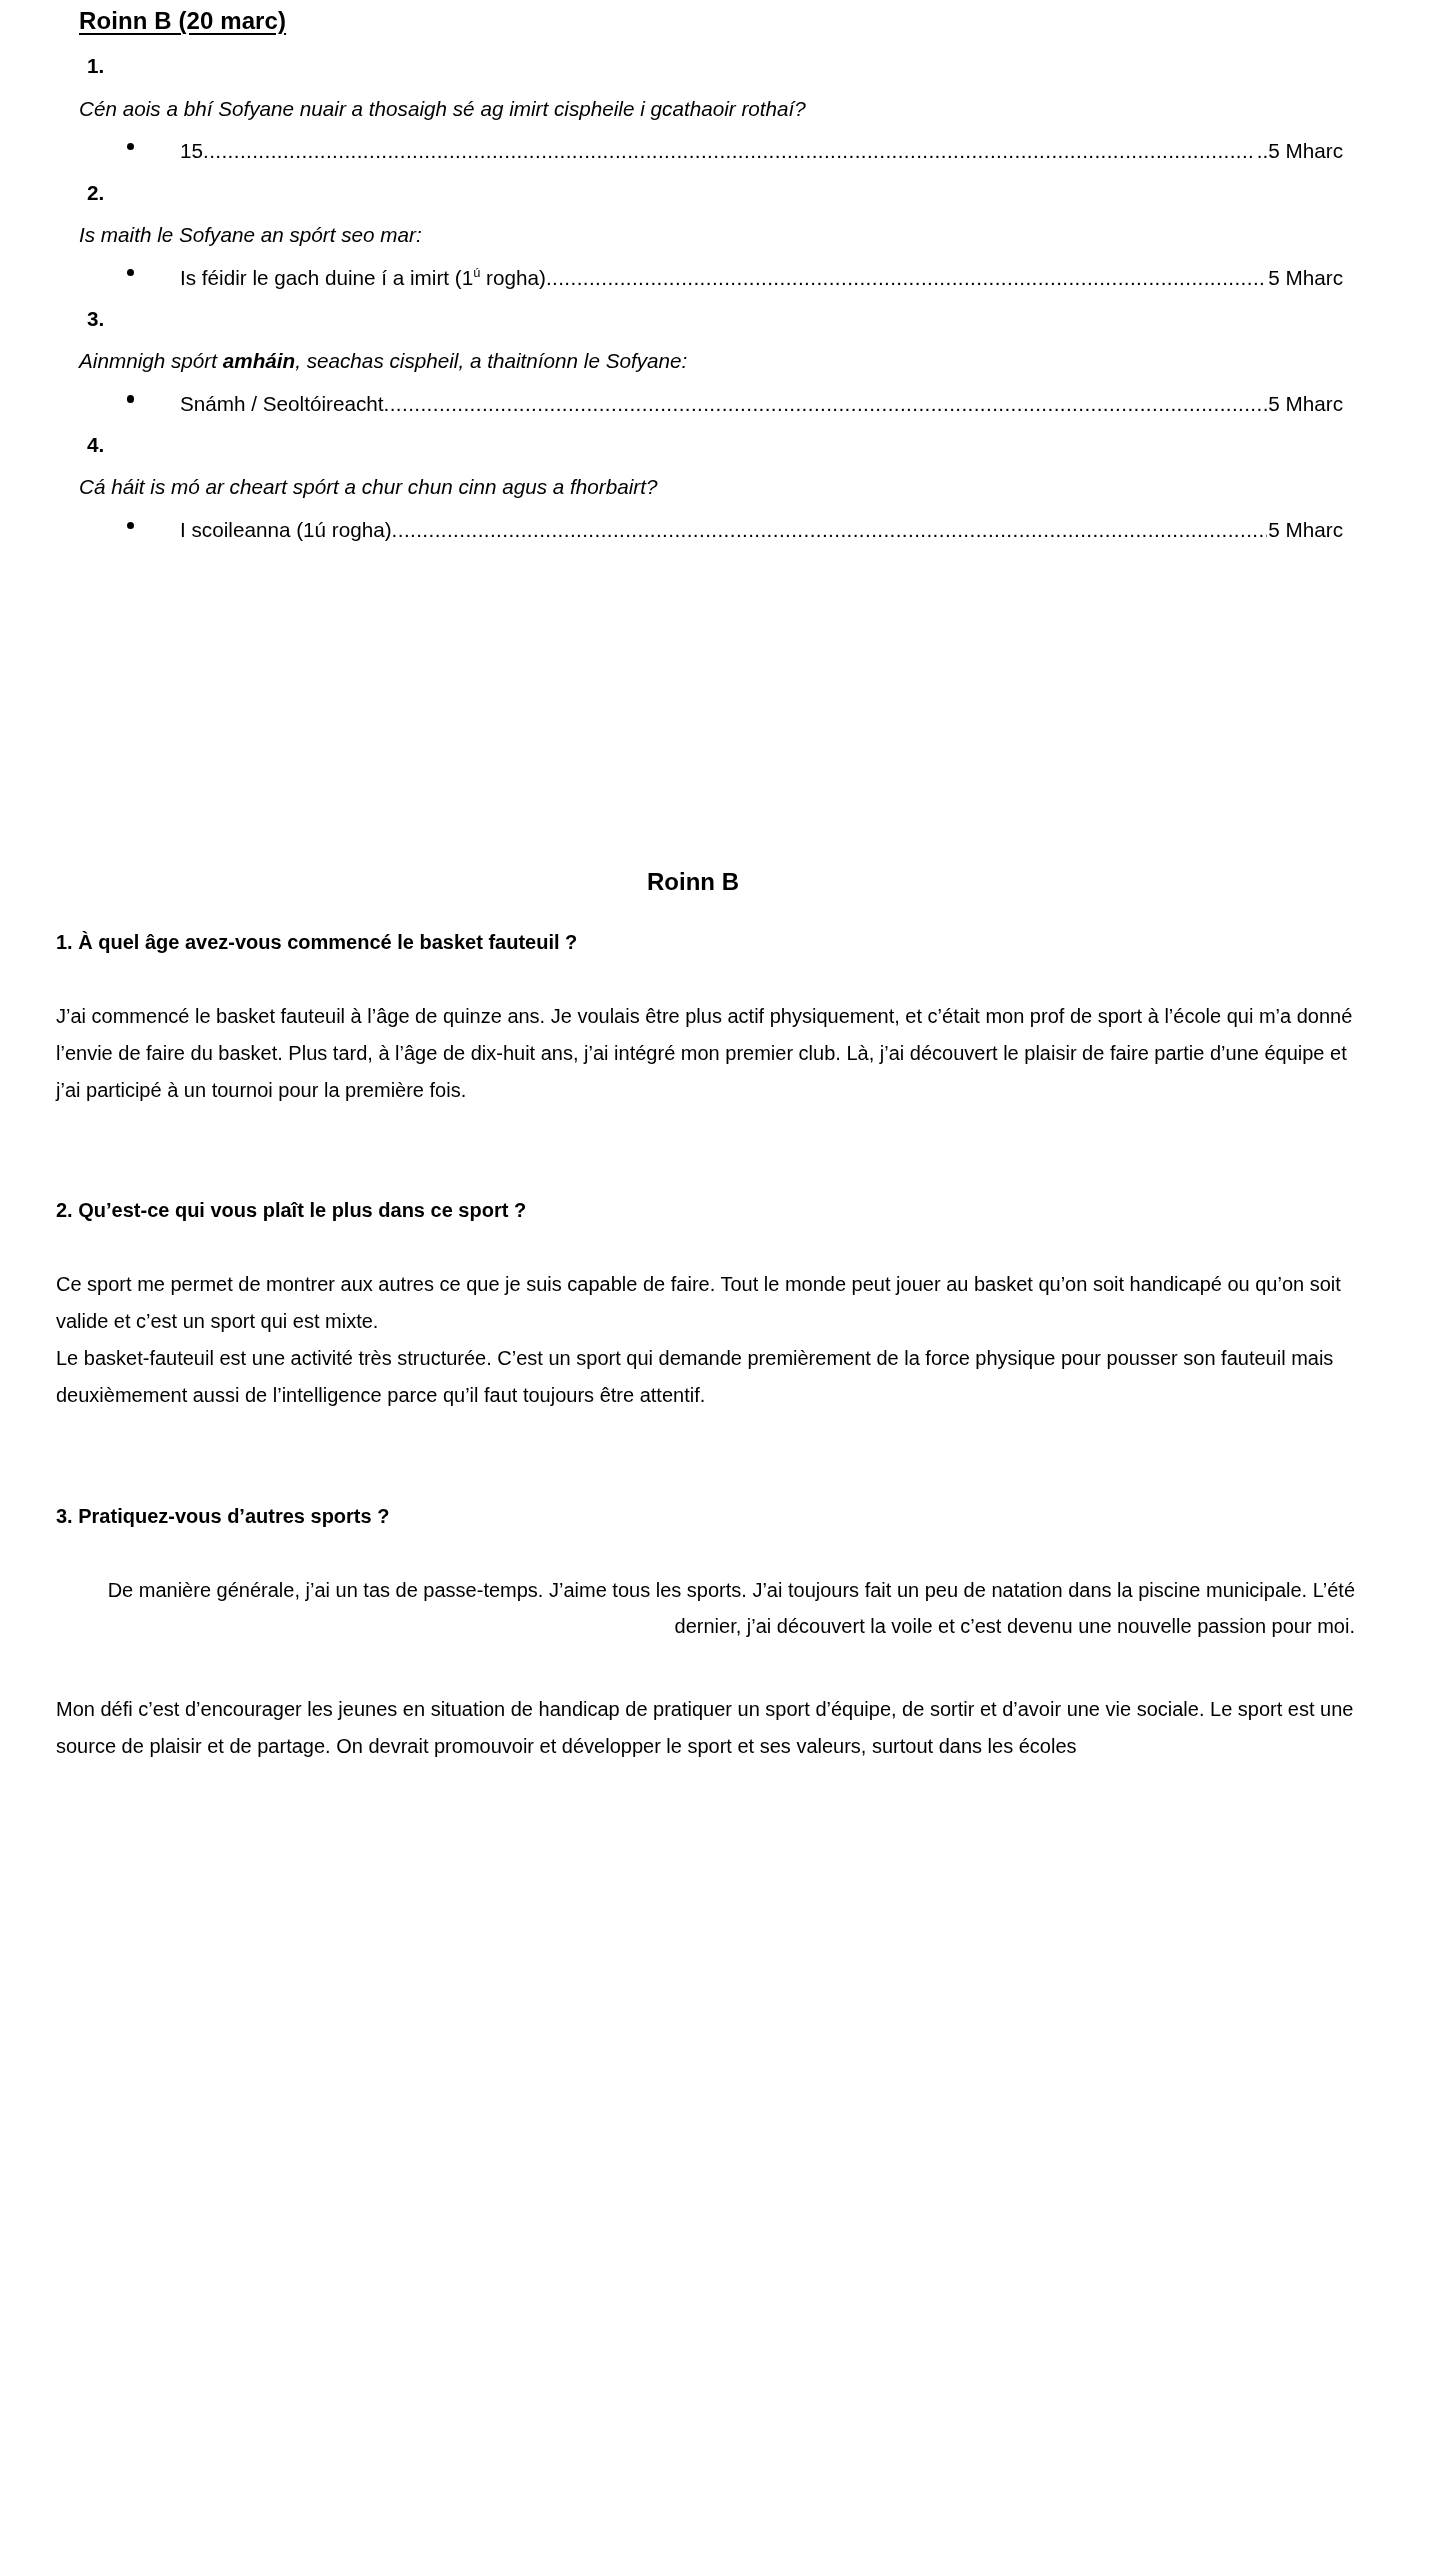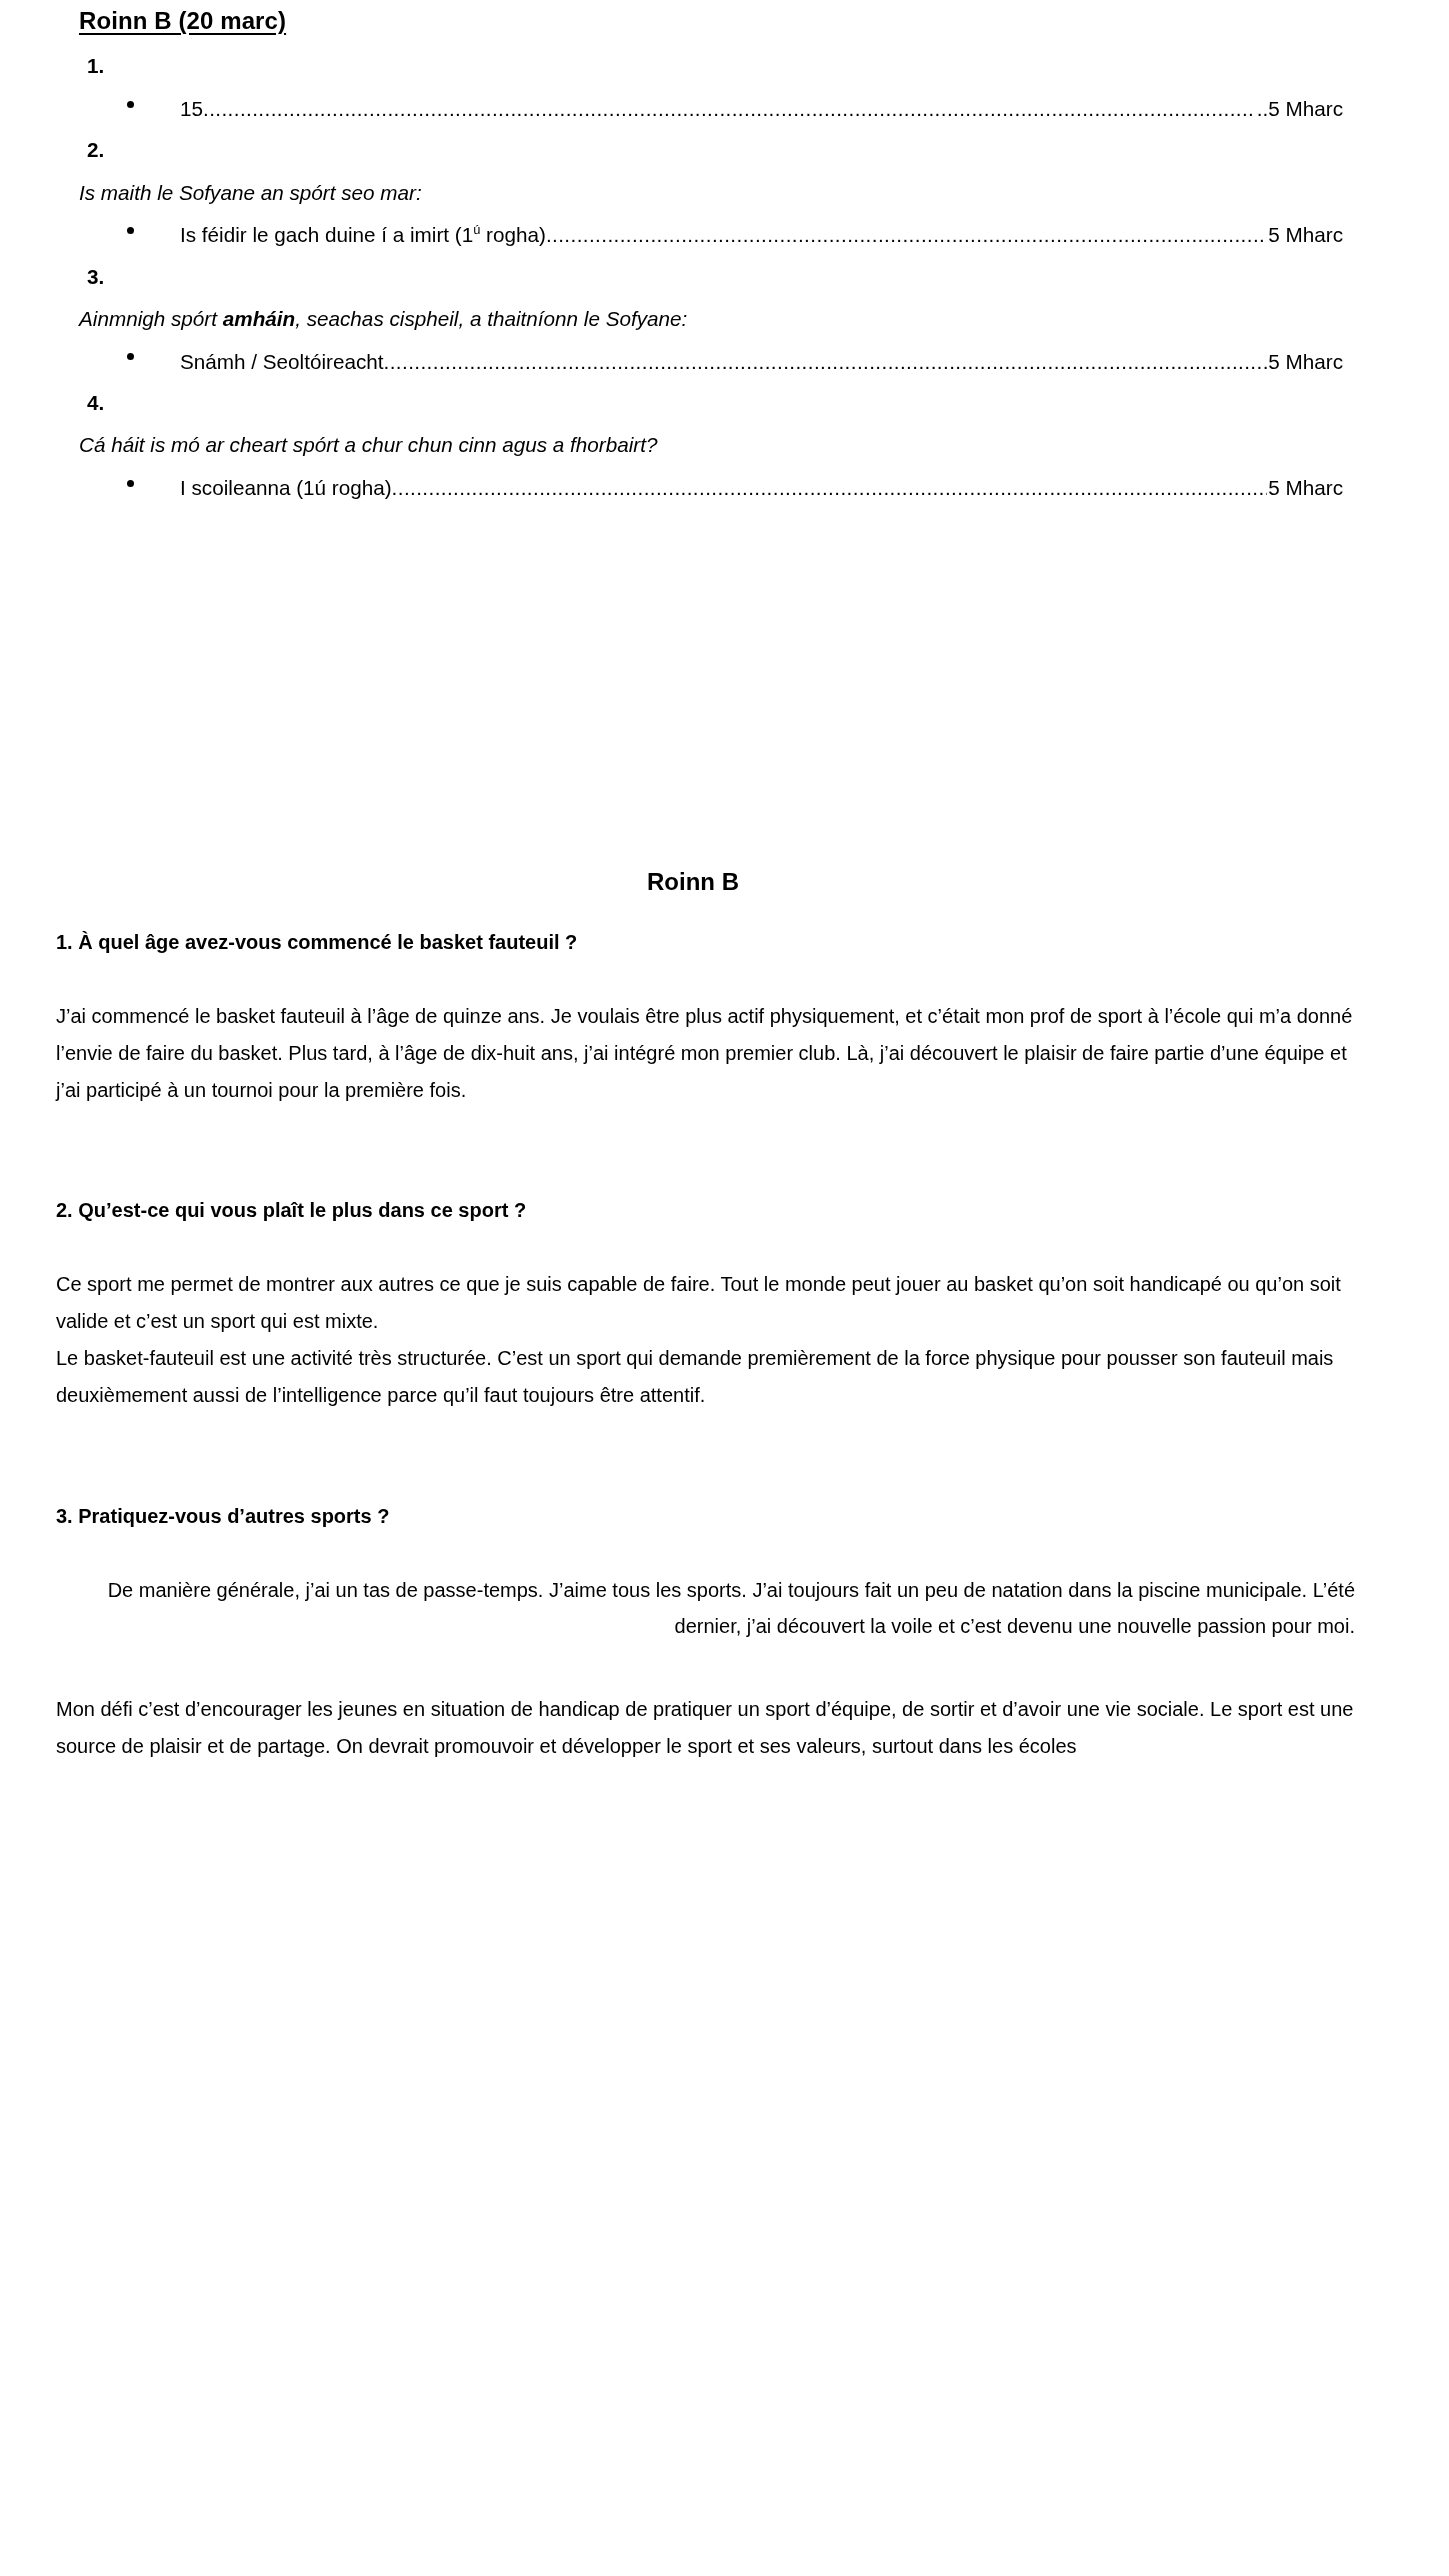--- a/index.html
+++ b/index.html
@@ -136,20 +136,21 @@
 </head>
 <body>
 
 <div class="page">
 
   <div class="irish-block">
 
     <div class="section-heading-underlined">Roinn B (20 marc)</div>
 
     <div class="q-number">1.</div>
+    <div class="q-prompt">Cén aois a bhí Sofyane nuair a thosaigh sé ag imirt cispheile i gcathaoir rothaí?</div>
     <div class="answer-line">
       <span class="bullet"></span>
       <span class="ans-text">15</span>
       <span class="leader">................................................................................................................................................................................................................................................................................................................................................................................................................</span>
       <span class="marks">..5 Mharc</span>
     </div>
 
     <div class="q-number">2.</div>
     <div class="q-prompt">Is maith le Sofyane an spórt seo mar:</div>
     <div class="answer-line">

